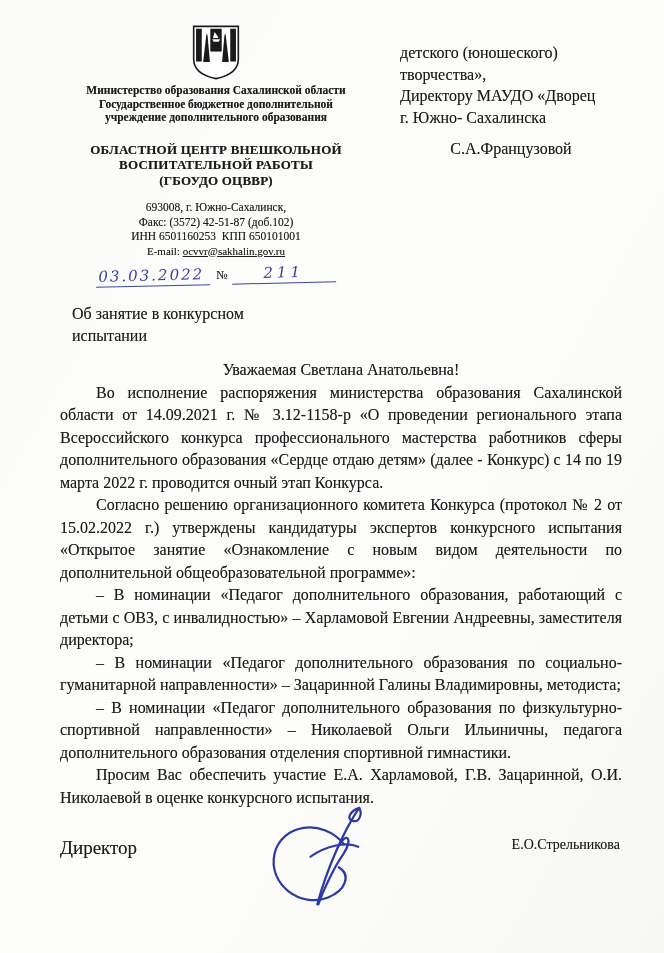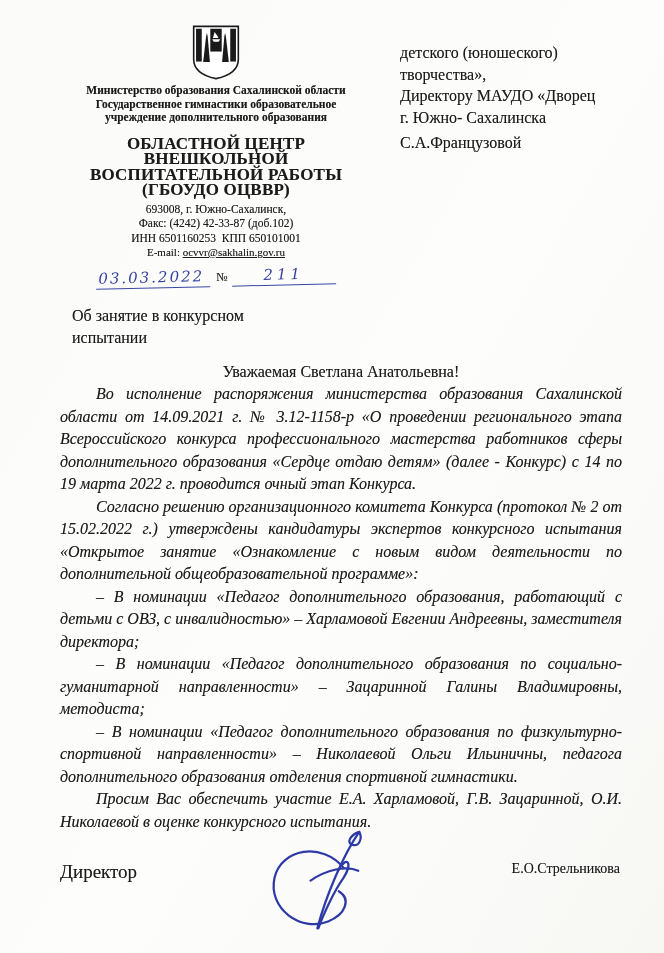--- a/index.html
+++ b/index.html
@@ -13,47 +13,47 @@
     color:#1b1b1b;
     box-sizing:border-box;
     padding:24px 42px 0 60px;
     text-shadow:0 0 .5px rgba(20,20,20,.45);
   }
   
   .header{display:flex;}
   .org-col{width:312px;text-align:center;flex:none;}
   .addr-col{flex:1;padding:18px 0 0 28px;box-sizing:border-box;}
   .emblem{display:block;margin:0 auto 3px;}
-  .org-lines{font-weight:bold;font-size:11.5px;line-height:13.5px;margin-bottom:11px;}
-  .org-caps{font-weight:bold;font-size:17px;line-height:15.5px;margin-bottom:4px;letter-spacing:.2px;}
+  .org-lines{font-weight:bold;font-size:11.5px;line-height:13.5px;margin-bottom:17px;}
+  .org-caps{font-weight:bold;font-size:13px;line-height:15.5px;margin-bottom:12px;letter-spacing:.2px;}
   .contacts{font-size:11.5px;line-height:14.5px;}
   .email-line{font-size:11px;line-height:14.5px;}
   .email-line .email{text-decoration:underline;}
   .date-row{margin-top:7px;height:24px;transform:rotate(-1.3deg);white-space:nowrap;}
   .hw{
     font-family:"DejaVu Serif", serif;
     font-style:italic;
     color:#333f9e;
     font-size:15px;
     letter-spacing:2px;
     text-shadow:none;
   }
   .hw.date{display:inline-block;border-bottom:1.4px solid #3a46a4;padding:0 6px 1px 2px;}
   .hw.num{display:inline-block;width:104px;border-bottom:1.4px solid #3a46a4;text-align:center;padding-bottom:1px;letter-spacing:4px;}
   .num-sign{font-size:12px;color:#222;margin:0 4px 0 6px;}
   .recipient{font-size:16px;line-height:21.5px;}
-  .recipient-name{font-size:16px;margin-top:6px;}
+  .recipient-name{font-size:16px;margin-top:12px;text-align:center;}
   
   .subject{margin:14px 0 0 12px;width:218px;font-size:16px;line-height:22px;}
   
   .letter-body{margin-top:12px;}
   .salutation{text-align:center;font-size:16px;line-height:22.5px;}
   .letter-body p{
     margin:0;font-size:16px;line-height:22.5px;
-    text-align:justify;text-indent:36px;font-style:italic;
+    text-align:justify;text-indent:36px;
   }
   
   .sign-row{position:relative;margin-top:14px;height:96px;}
   .sign-title{position:absolute;left:0;top:14px;font-size:19px;}
   .sign-name{position:absolute;right:2px;top:14px;font-size:14px;}
   .autograph{position:absolute;left:196px;top:-20px;}
 </style>
 </head>
 <body>
 
@@ -68,33 +68,33 @@
         <rect x="41" y="5" width="6" height="34.5" fill="#1a1a1a"></rect>
         <rect x="20" y="5" width="12" height="24" fill="#1a1a1a"></rect>
         <path d="M24.5,8.5 L28.5,14 L27.8,14.8 L22.8,14.8 Z" fill="#ffffff"></path>
         <path d="M22,16 h8.4 l-1.6,2.6 h-5.2 Z" fill="#ffffff"></path>
         <path d="M12.5,40 L15.6,13 L16.4,9.5 L17.2,13 L19.6,40 Z" fill="#1a1a1a"></path>
         <path d="M32.4,40 L34.8,13 L35.6,9.5 L36.4,13 L39.5,40 Z" fill="#1a1a1a"></path>
       </svg>
 
       <div class="org-lines">
         <div>Министерство образования Сахалинской области</div>
-        <div>Государственное гимнастики образовательное</div>
+        <div>Государственное бюджетное дополнительной</div>
         <div>учреждение дополнительного образования</div>
       </div>
 
       <div class="org-caps">
         <div>ОБЛАСТНОЙ ЦЕНТР ВНЕШКОЛЬНОЙ</div>
         <div>ВОСПИТАТЕЛЬНОЙ РАБОТЫ</div>
         <div>(ГБОУДО ОЦВВР)</div>
       </div>
 
       <div class="contacts">
         <div>693008, г. Южно-Сахалинск,</div>
-        <div>Факс: (4242) 42-33-87 (доб.102)</div>
+        <div>Факс: (3572) 42-51-87 (доб.102)</div>
         <div>ИНН 6501160253&nbsp;&nbsp;КПП 650101001</div>
         <div class="email-line">
           <span>E-mail: </span><span class="email">ocvvr@sakhalin.gov.ru</span>
         </div>
       </div>
 
       <div class="date-row">
         <span class="hw date">03.03.2022</span><span class="num-sign">№</span><span class="hw num">211</span>
       </div>
     </div>

